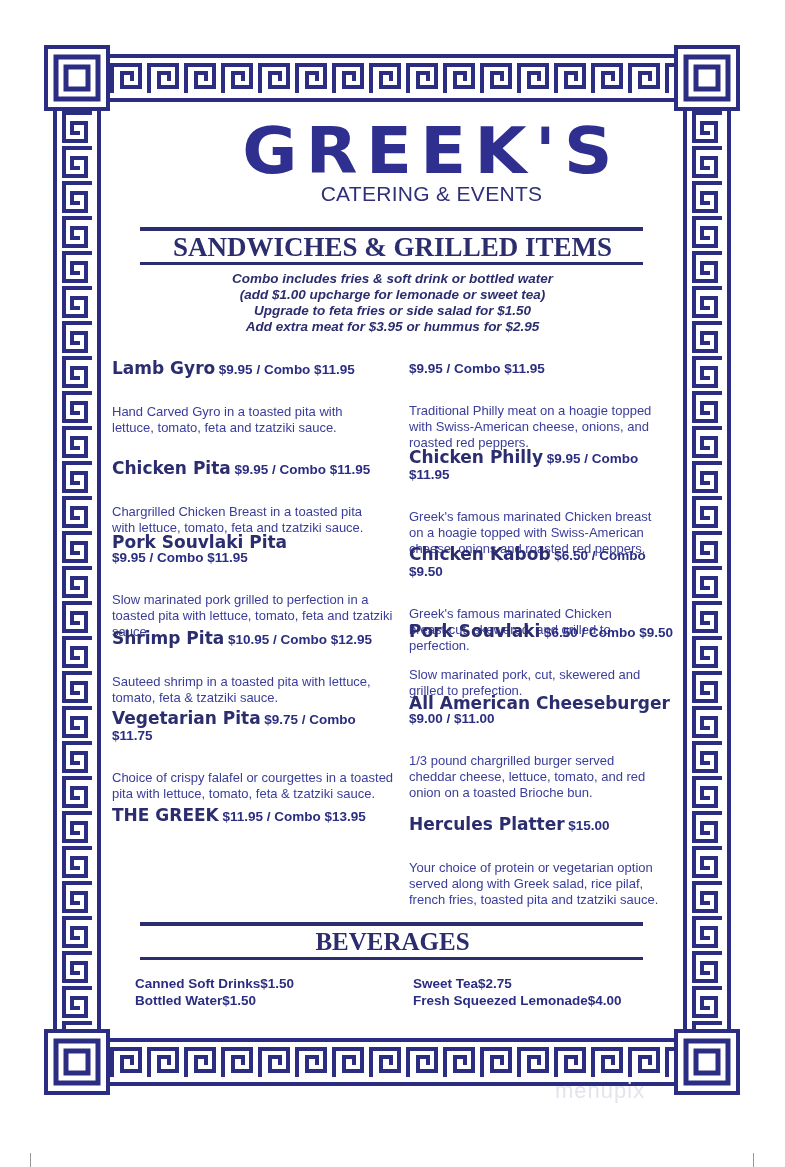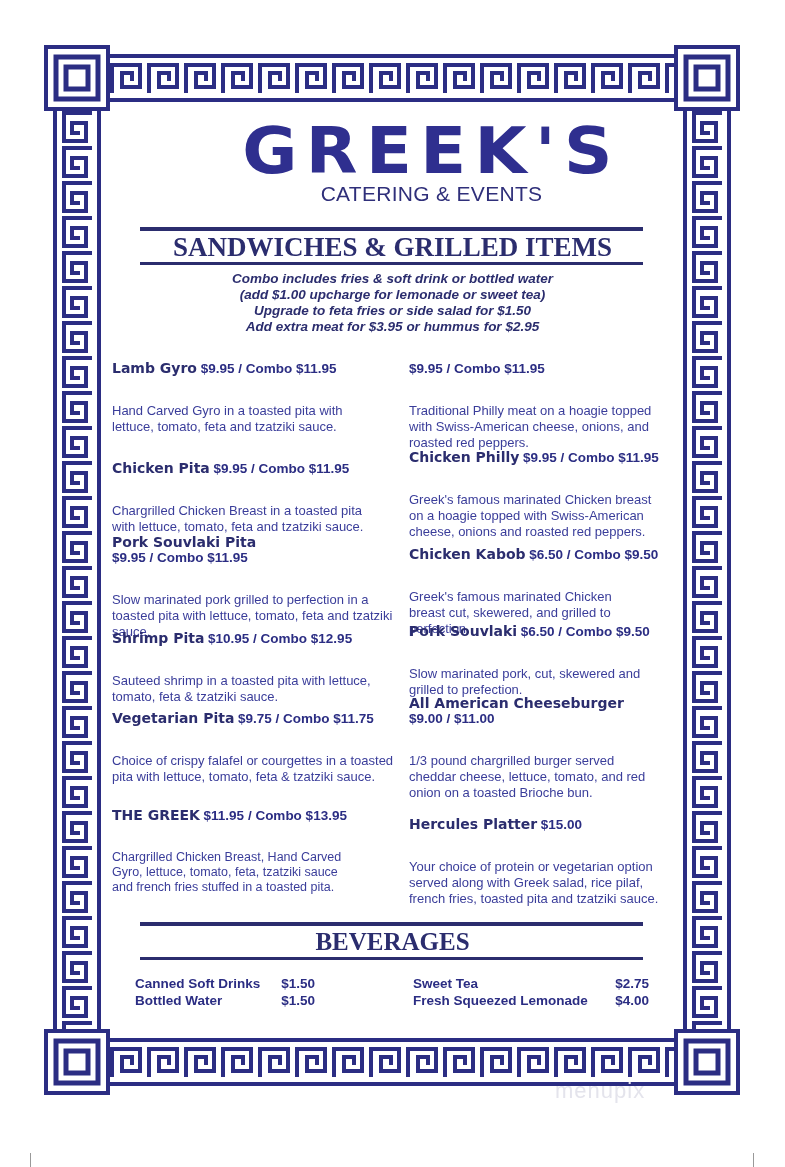--- a/index.html
+++ b/index.html
@@ -21,27 +21,27 @@
                letter-spacing:8px; color:#2f2f8f; line-height:66px; transform:scaleX(1.05); }
   .logo-sub { font-size:21px; font-weight:normal; color:#2f2f7a; margin-top:-2px; letter-spacing:0.3px;text-align:center; }
 
   .rule { position:absolute; left:140px; width:503px; height:4px; background:#2b2d6e; }
   .section-title { position:absolute; left:0; width:785px; text-align:center;
                    font-family:"Liberation Serif", serif; font-weight:bold; color:#2b2d6e; }
   .notes { position:absolute; left:0; width:785px; top:271px; text-align:center;
            font-size:13.5px; font-style:italic; font-weight:bold; color:#2b2d6e; line-height:16px; }
 
   .item { position:absolute; width:285px; font-size:13px; line-height:16px; }
-  .item .name { font-family:"DejaVu Sans", sans-serif; font-weight:bold; font-size:14px; color:#2b2d6e; }
+  .item .name { font-family:"DejaVu Sans", sans-serif; font-weight:bold; font-size:17px; color:#2b2d6e; }
   .item .price { font-weight:bold; font-size:13.5px; color:#2b2d83; }
   .item .desc { color:#3a3d9a; font-size:13px;margin-top:26px; }
   .item.small .desc { font-size:12.5px; line-height:15px; }
 
   .bev { position:absolute; font-weight:bold; font-size:13.5px; line-height:17px; color:#2b2d83; }
-  .bev-row { display:flex; justify-content:space-between; }
+  .bev-row { display:flex; justify-content:flex-start; }
   .watermark { position:absolute; left:555px; top:1078px; font-size:22px; color:#e4e4ec; letter-spacing:1px; }
   .tick { position:absolute; width:1px; height:14px; background:#999; top:1153px; }
 </style>
 </head>
 <body>
 
 <div class="frame">
   <div class="band top">
     <svg width="100%" height="50">
       <defs>
@@ -147,21 +147,20 @@
   <div class="desc">Sauteed shrimp in a toasted pita with lettuce, tomato, feta &amp; tzatziki sauce.</div>
 </div>
 <div class="item" style="left:112px;top:710px">
   <span class="name">Vegetarian Pita</span>
   <span class="price">$9.75 / Combo $11.75</span>
   <div class="desc">Choice of crispy falafel or courgettes in a toasted pita with lettuce, tomato, feta &amp; tzatziki sauce.</div>
 </div>
 <div class="item small" style="left:112px;top:807px">
   <span class="name">THE GREEK</span>
   <span class="price">$11.95 / Combo $13.95</span>
-  <div class="desc" style="width:250px">Chargrilled Chicken Breast, Hand Carved Gyro, lettuce, tomato, feta, tzatziki sauce and french fries stuffed in a toasted pita.</div>
 </div>
 
 <div class="item" style="left:409px;top:361px;width:270px">
   <div class="price">$9.95 / Combo $11.95</div>
   <div class="desc" style="width:255px">Traditional Philly meat on a hoagie topped with Swiss-American cheese, onions, and roasted red peppers.</div>
 </div>
 <div class="item" style="left:409px;top:449px;width:270px">
   <span class="name">Chicken Philly</span>
   <span class="price">$9.95 / Combo $11.95</span>
   <div class="desc" style="width:250px">Greek's famous marinated Chicken breast on a hoagie topped with Swiss-American cheese, onions and roasted red peppers.</div>

